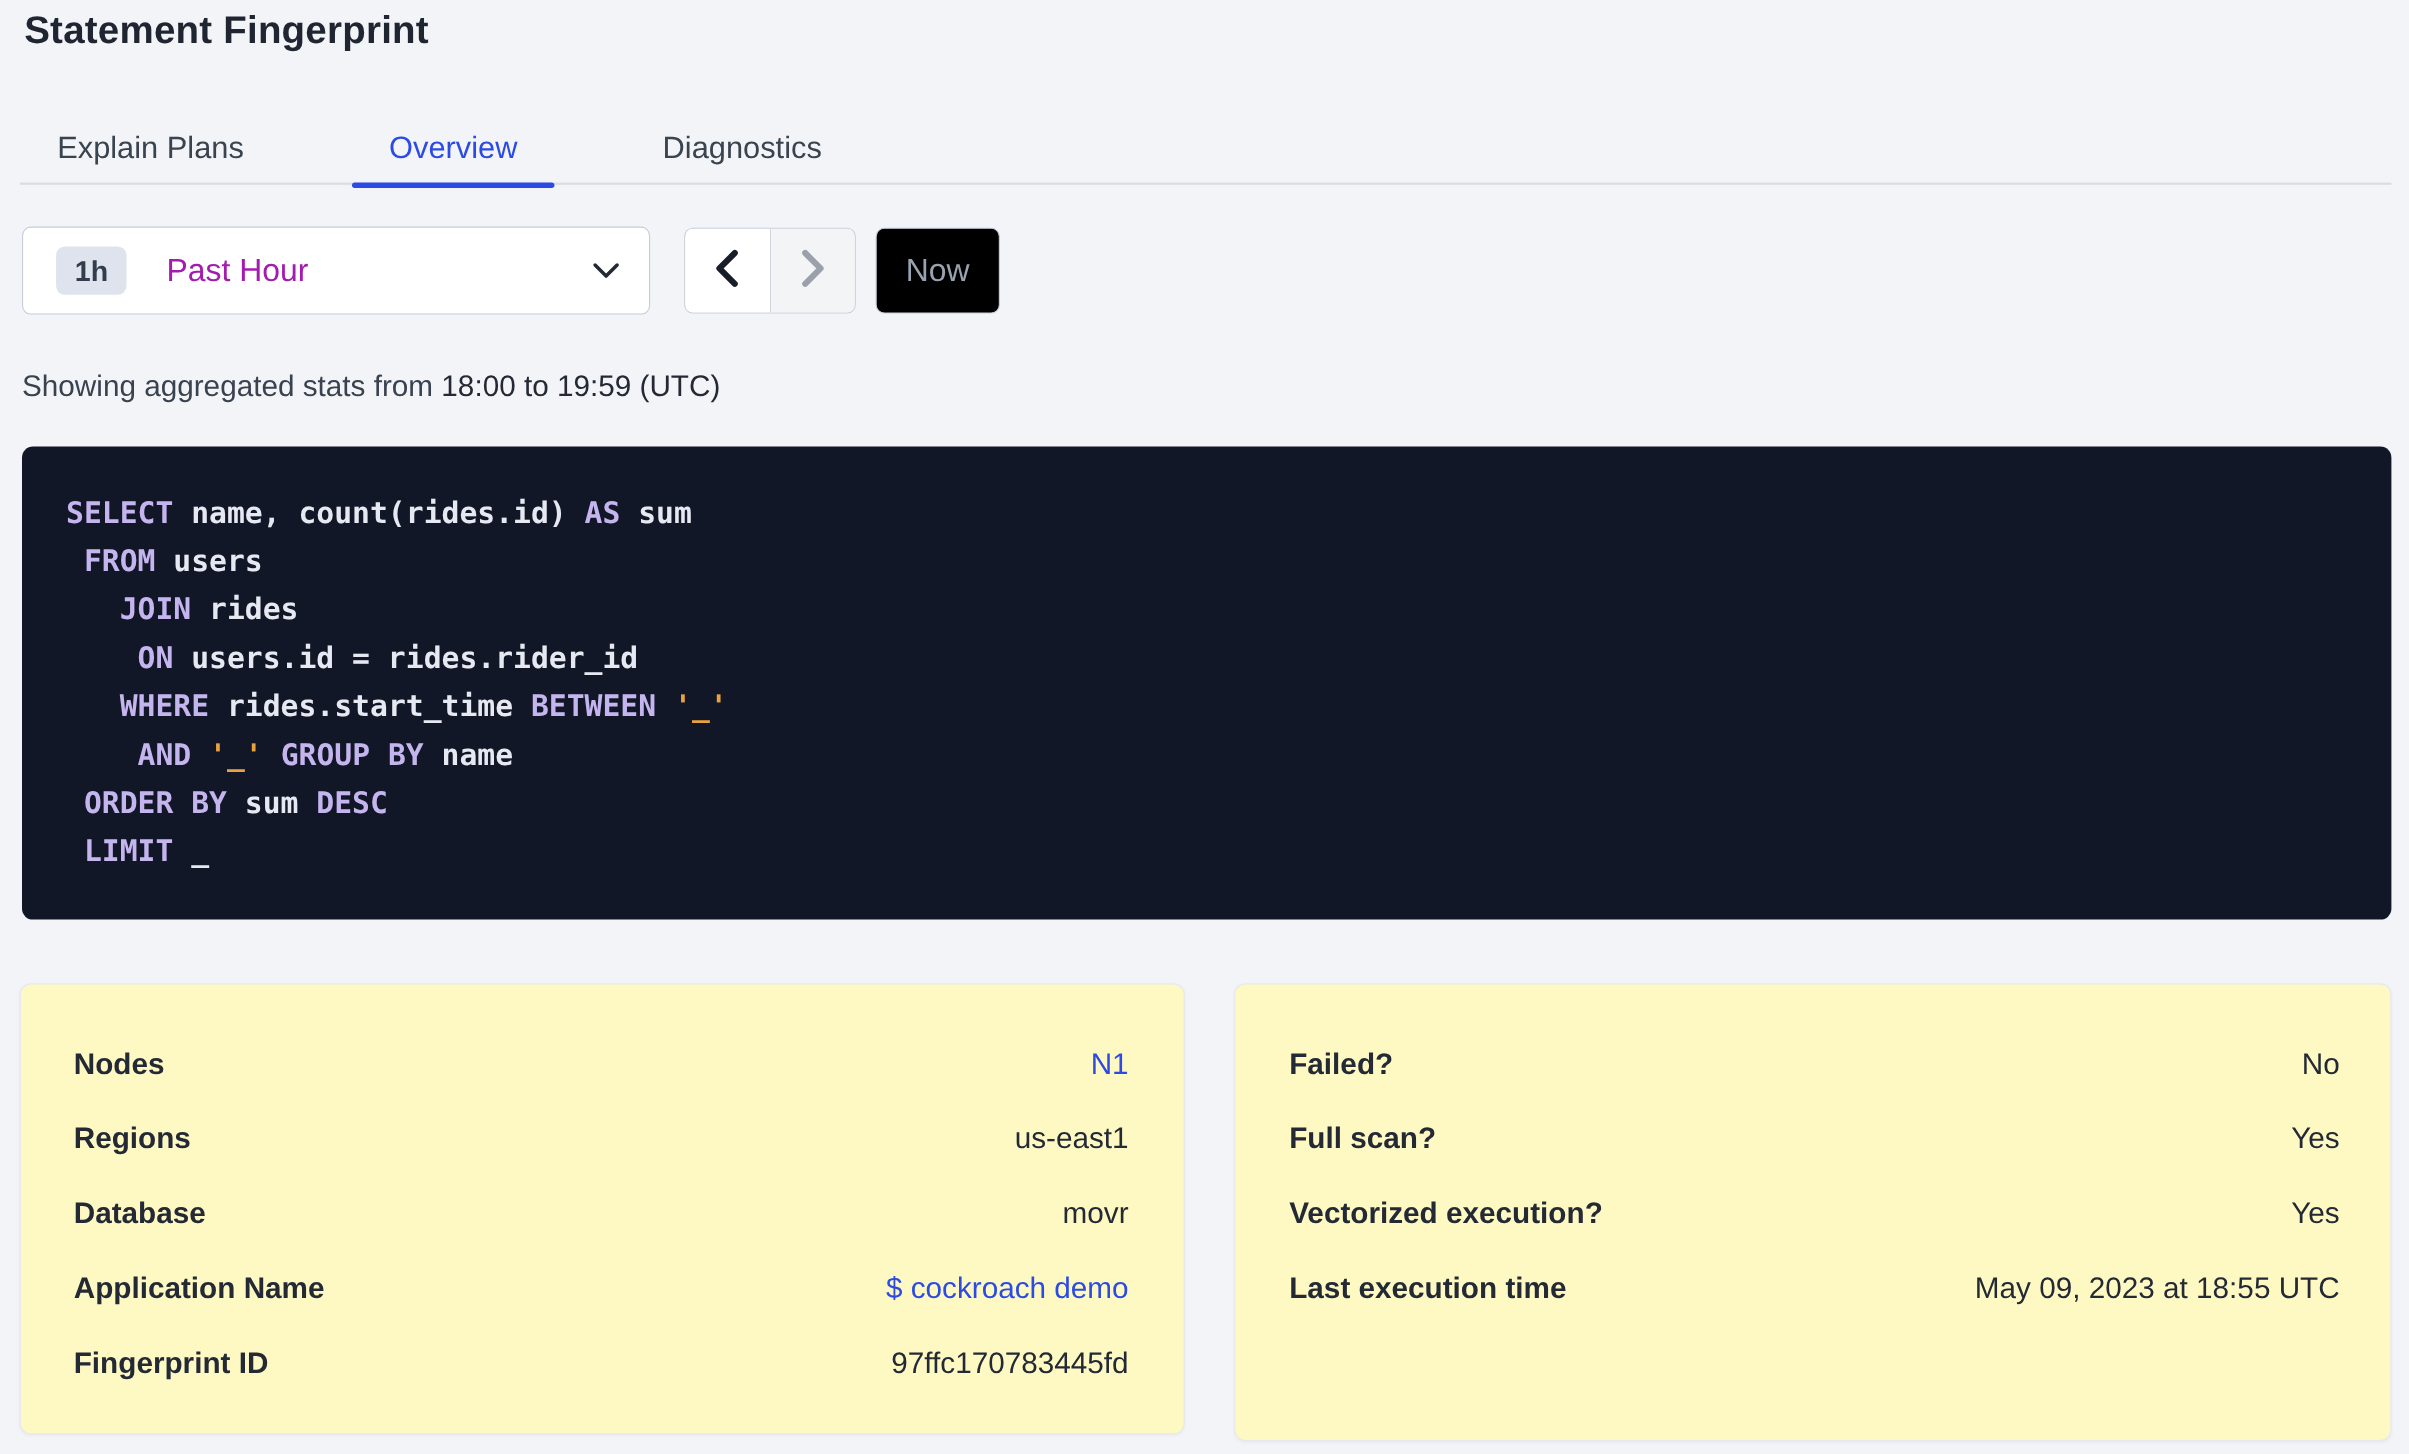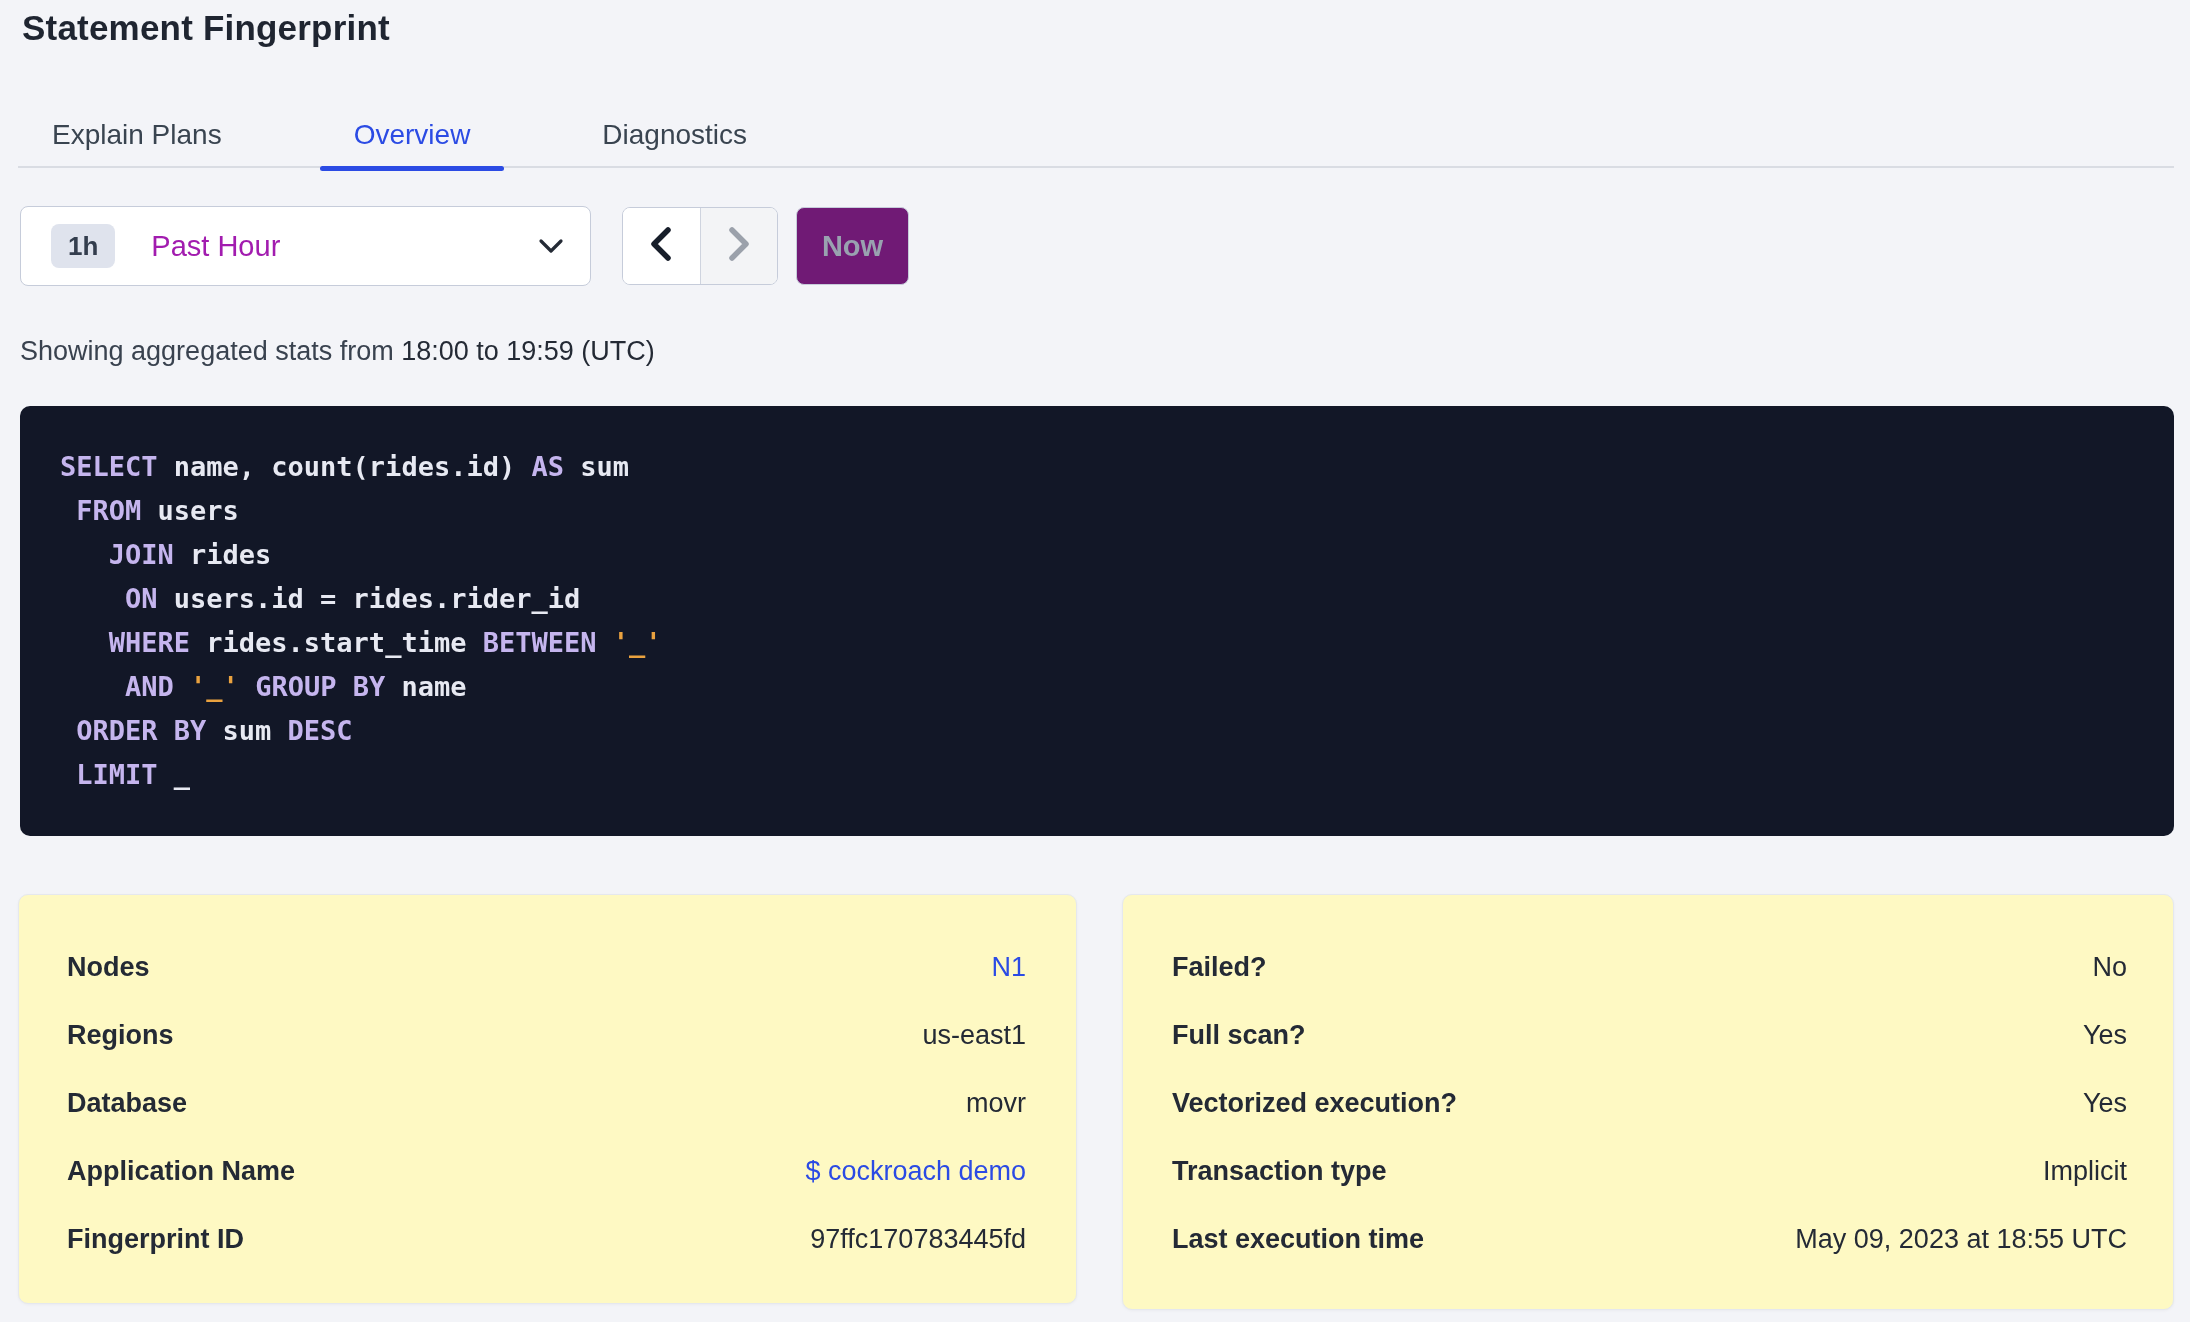--- a/index.html
+++ b/index.html
@@ -52,23 +52,23 @@
     position:absolute; left:602px; top:1px; width:156px; height:78px;
     background:#FFFFFF; border:1px solid #C6CCDA; border-radius:8px;
     display:flex; overflow:hidden;
   }
   .pager-half { flex:1; display:flex; align-items:center; justify-content:center; }
   .pager-prev { background:#FFFFFF; border-right:1px solid #CFD4DF; cursor:pointer; }
   .pager-next { background:#F3F4F6; cursor:default; }
 
   .now-button {
     position:absolute; left:776px; top:1px; width:113px; height:78px;
-    background:#701a75; border:1px solid #C6CCDA; border-radius:8px;
+    background:#000000; border:1px solid #C6CCDA; border-radius:8px;
     display:flex; align-items:center; justify-content:center;
-    font-size:29px; font-weight:700; color:#99A2B0;
+    font-size:29px; font-weight:400; color:#99A2B0;
   }
 
   
   .stats-line { position:absolute; left:20px; top:336px; font-size:27px; color:#39424F; }
   .stats-line b { color:#242A35; font-weight:400; }
 
   
   .sql-box {
     position:absolute; left:20px; top:406px; width:2154px; height:430px;
     background:#121727; border-radius:10px; padding:39px 30px 0 40px;
@@ -180,20 +180,16 @@
     </div>
     <div class="info-row">
       <span class="info-label">Full scan?</span>
       <span class="info-value">Yes</span>
     </div>
     <div class="info-row">
       <span class="info-label">Vectorized execution?</span>
       <span class="info-value">Yes</span>
     </div>
     <div class="info-row">
-      <span class="info-label">Transaction type</span>
-      <span class="info-value">Implicit</span>
-    </div>
-    <div class="info-row">
       <span class="info-label">Last execution time</span>
       <span class="info-value">May 09, 2023 at 18:55 UTC</span>
     </div>
   </div>
 
 </body></html>

